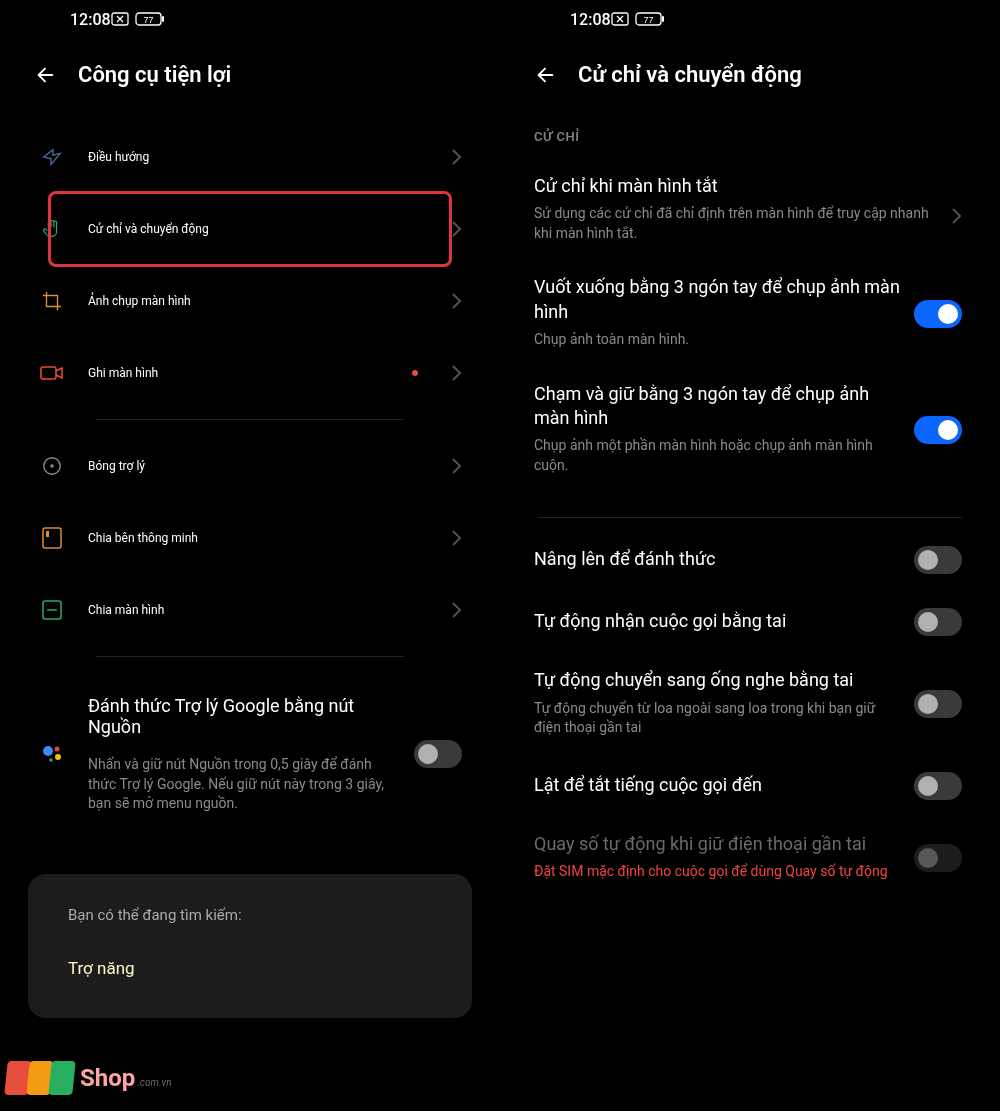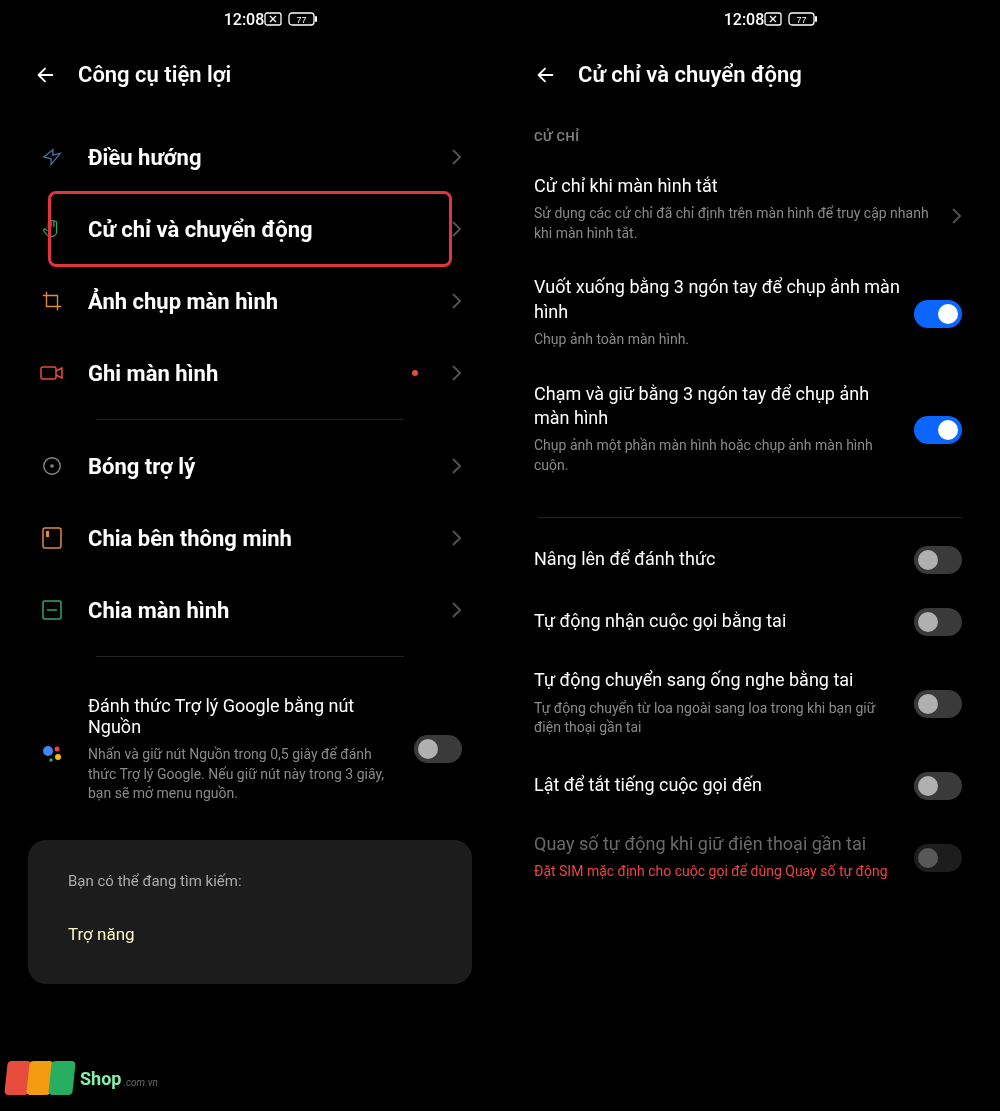--- a/index.html
+++ b/index.html
@@ -17,21 +17,21 @@
     height: 1111px;
     background: #000;
     position: relative;
     display: flex;
     flex-direction: column;
   }
   .statusbar {
     height: 38px;
     display: flex;
     align-items: center;
-    justify-content: center;
+    justify-content: flex-start;
     padding: 0 28px 0 70px;
     font-size: 16px;
     font-weight: 500;
   }
   .status-icons { display: flex; align-items: center; gap: 6px; }
   .header {
     display: flex;
     align-items: center;
     gap: 22px;
     padding: 24px 28px 34px 34px;
@@ -50,22 +50,22 @@
     display: flex;
     align-items: center;
     gap: 22px;
     min-height: 72px;
     padding: 10px 10px 10px 10px;
     position: relative;
   }
   .row.icon-row { padding-left: 10px; }
   .row .icon-slot { width: 28px; display:flex; justify-content:center; flex-shrink:0; }
   .row .labels { flex: 1; min-width: 0; }
-  .row .title { font-size: 22px; color: #fff; font-weight: 700; }
-  .row .subtitle { font-size: 14px; color: #8a8a8a; margin-top: 8px; line-height: 1.4; }
+  .row .title { font-size: 12px; color: #fff; font-weight: 400; }
+  .row .subtitle { font-size: 14px; color: #8a8a8a; margin-top: 18px; line-height: 1.4; }
   .chevron { flex-shrink: 0; opacity: 0.6; }
   .divider { height: 1px; background: #222; margin: 10px 68px 10px 68px; }
   .divider-b { height: 1px; background: #222; margin: 26px 10px 10px 10px; }
   .highlight {
     position: absolute; border: 3px solid #e0343e; border-radius: 8px;
     left: 20px; right: 20px; top: -2px; bottom: -2px; pointer-events:none;
   }
   .row-wrap { position: relative; }
   .red-dot { width:6px; height:6px; background:#e84c3d; border-radius:50%; flex-shrink:0; margin-right: 10px; }
   .google-wake { padding-left: 10px; padding-top: 28px; }
@@ -86,33 +86,33 @@
     padding: 16px 10px 16px 6px;
   }
   .b-row .labels { flex:1; }
   .b-row .title { font-size: 18px; color:#fff; line-height:1.35;}
   .b-row .subtitle { font-size:14px; color:#8a8a8a; margin-top:6px; line-height:1.4;}
   .b-row .toggle { margin-top: 2px; }
   .b-row .chevron { margin-top: 14px; }
   .dim .title { color:#6a6a6a; }
   .dim .subtitle { color:#ef4444; }
   .search-card {
-    margin-top: 26px; background:#1c1c1c; border-radius:18px;
+    margin-top: 50px; background:#1c1c1c; border-radius:18px;
     padding: 32px 40px 40px 40px;
   }
   .search-card .hint { color:#aaa; font-size:15px; }
   .search-card .item { color:#fef9c3; font-size:17px; margin-top: 34px; }
   .fpt-logo {
     position:absolute; left:6px; bottom:16px; display:flex; align-items:center;
   }
   .fpt-box { width:24px; height:34px; border-radius:4px; }
   .fpt-f { background:#e84c3d; transform:skewX(-6deg); }
   .fpt-p { background:#f39c12; transform:skewX(-6deg); margin-left:-2px; }
   .fpt-t { background:#27ae60; transform:skewX(-6deg); margin-left:-2px; }
-  .fpt-shop { color:#86efac; font-size:18px; font-weight:700; margin-left:6px; }
+  .fpt-shop { color:#fca5a5; font-size:24px; font-weight:700; margin-left:6px; }
   .fpt-sub  { color:#6a6a6a; font-size:10px; margin-left:2px; margin-top:8px;font-style:italic;}
 </style>
 </head>
 <body>
 
 <div class="screen">
   <div class="statusbar">
     <span>12:08</span>
     <div class="status-icons">
       <svg width="18" height="14" viewBox="0 0 18 14">

